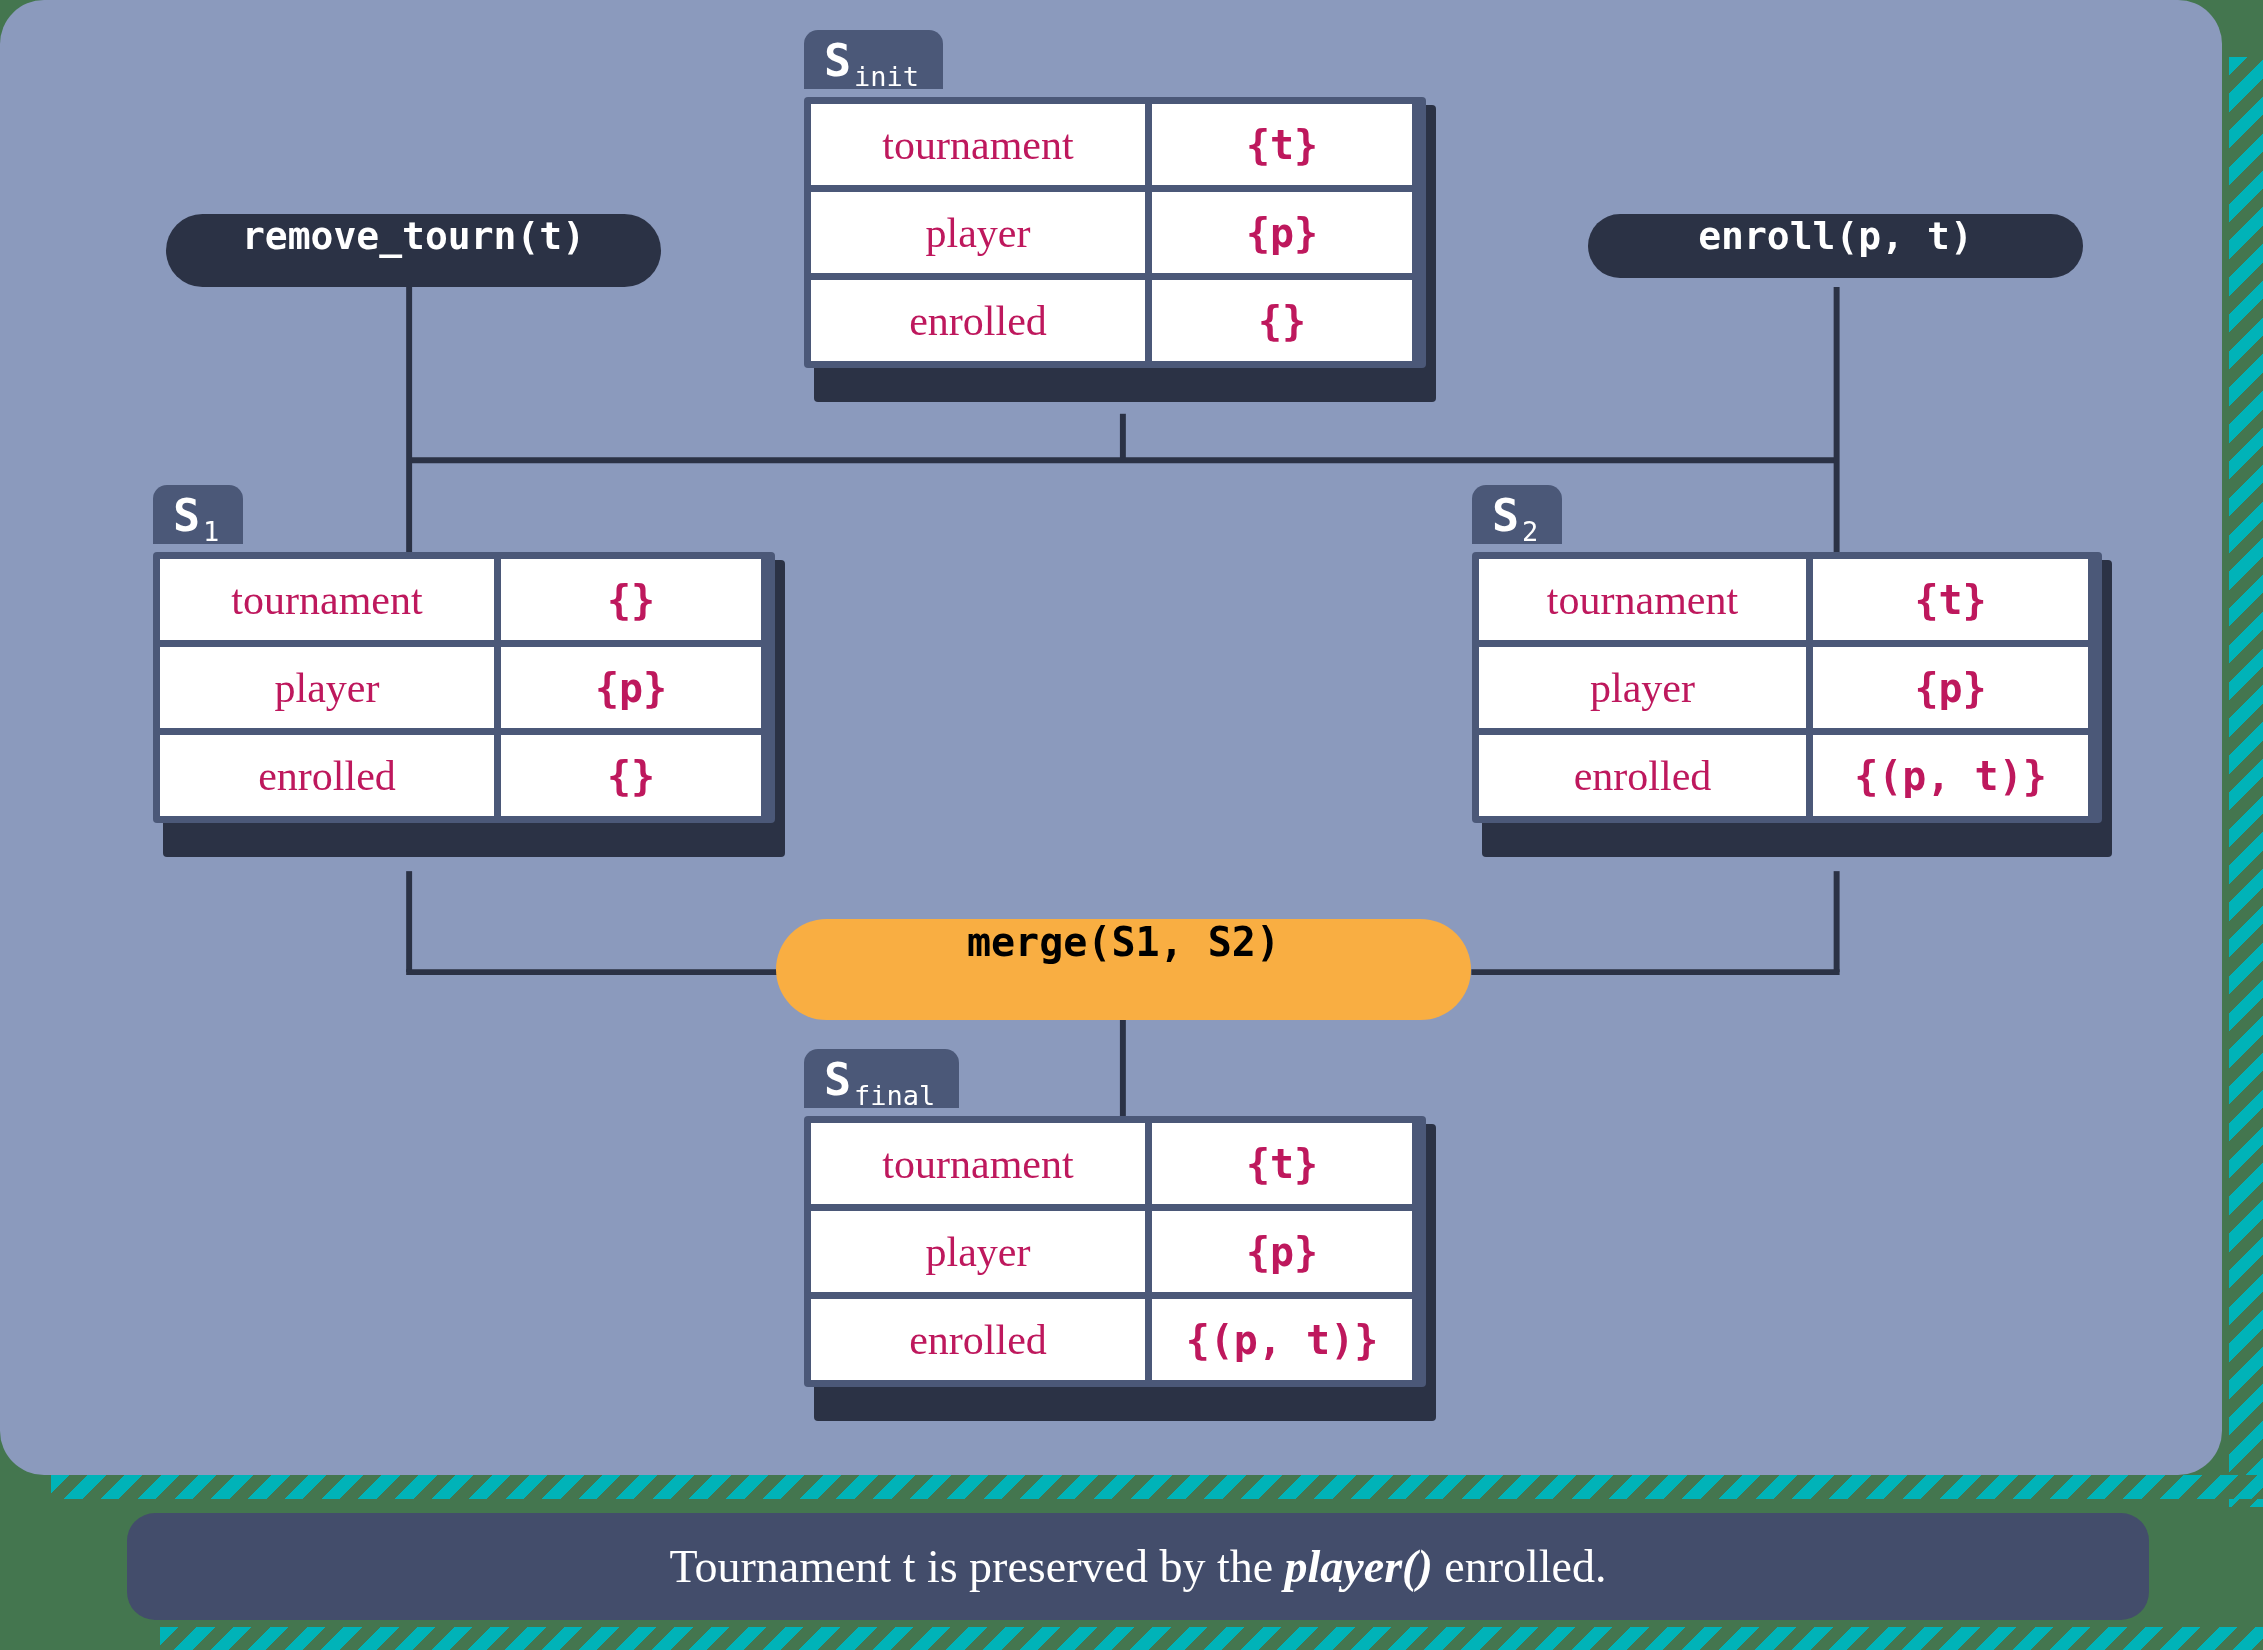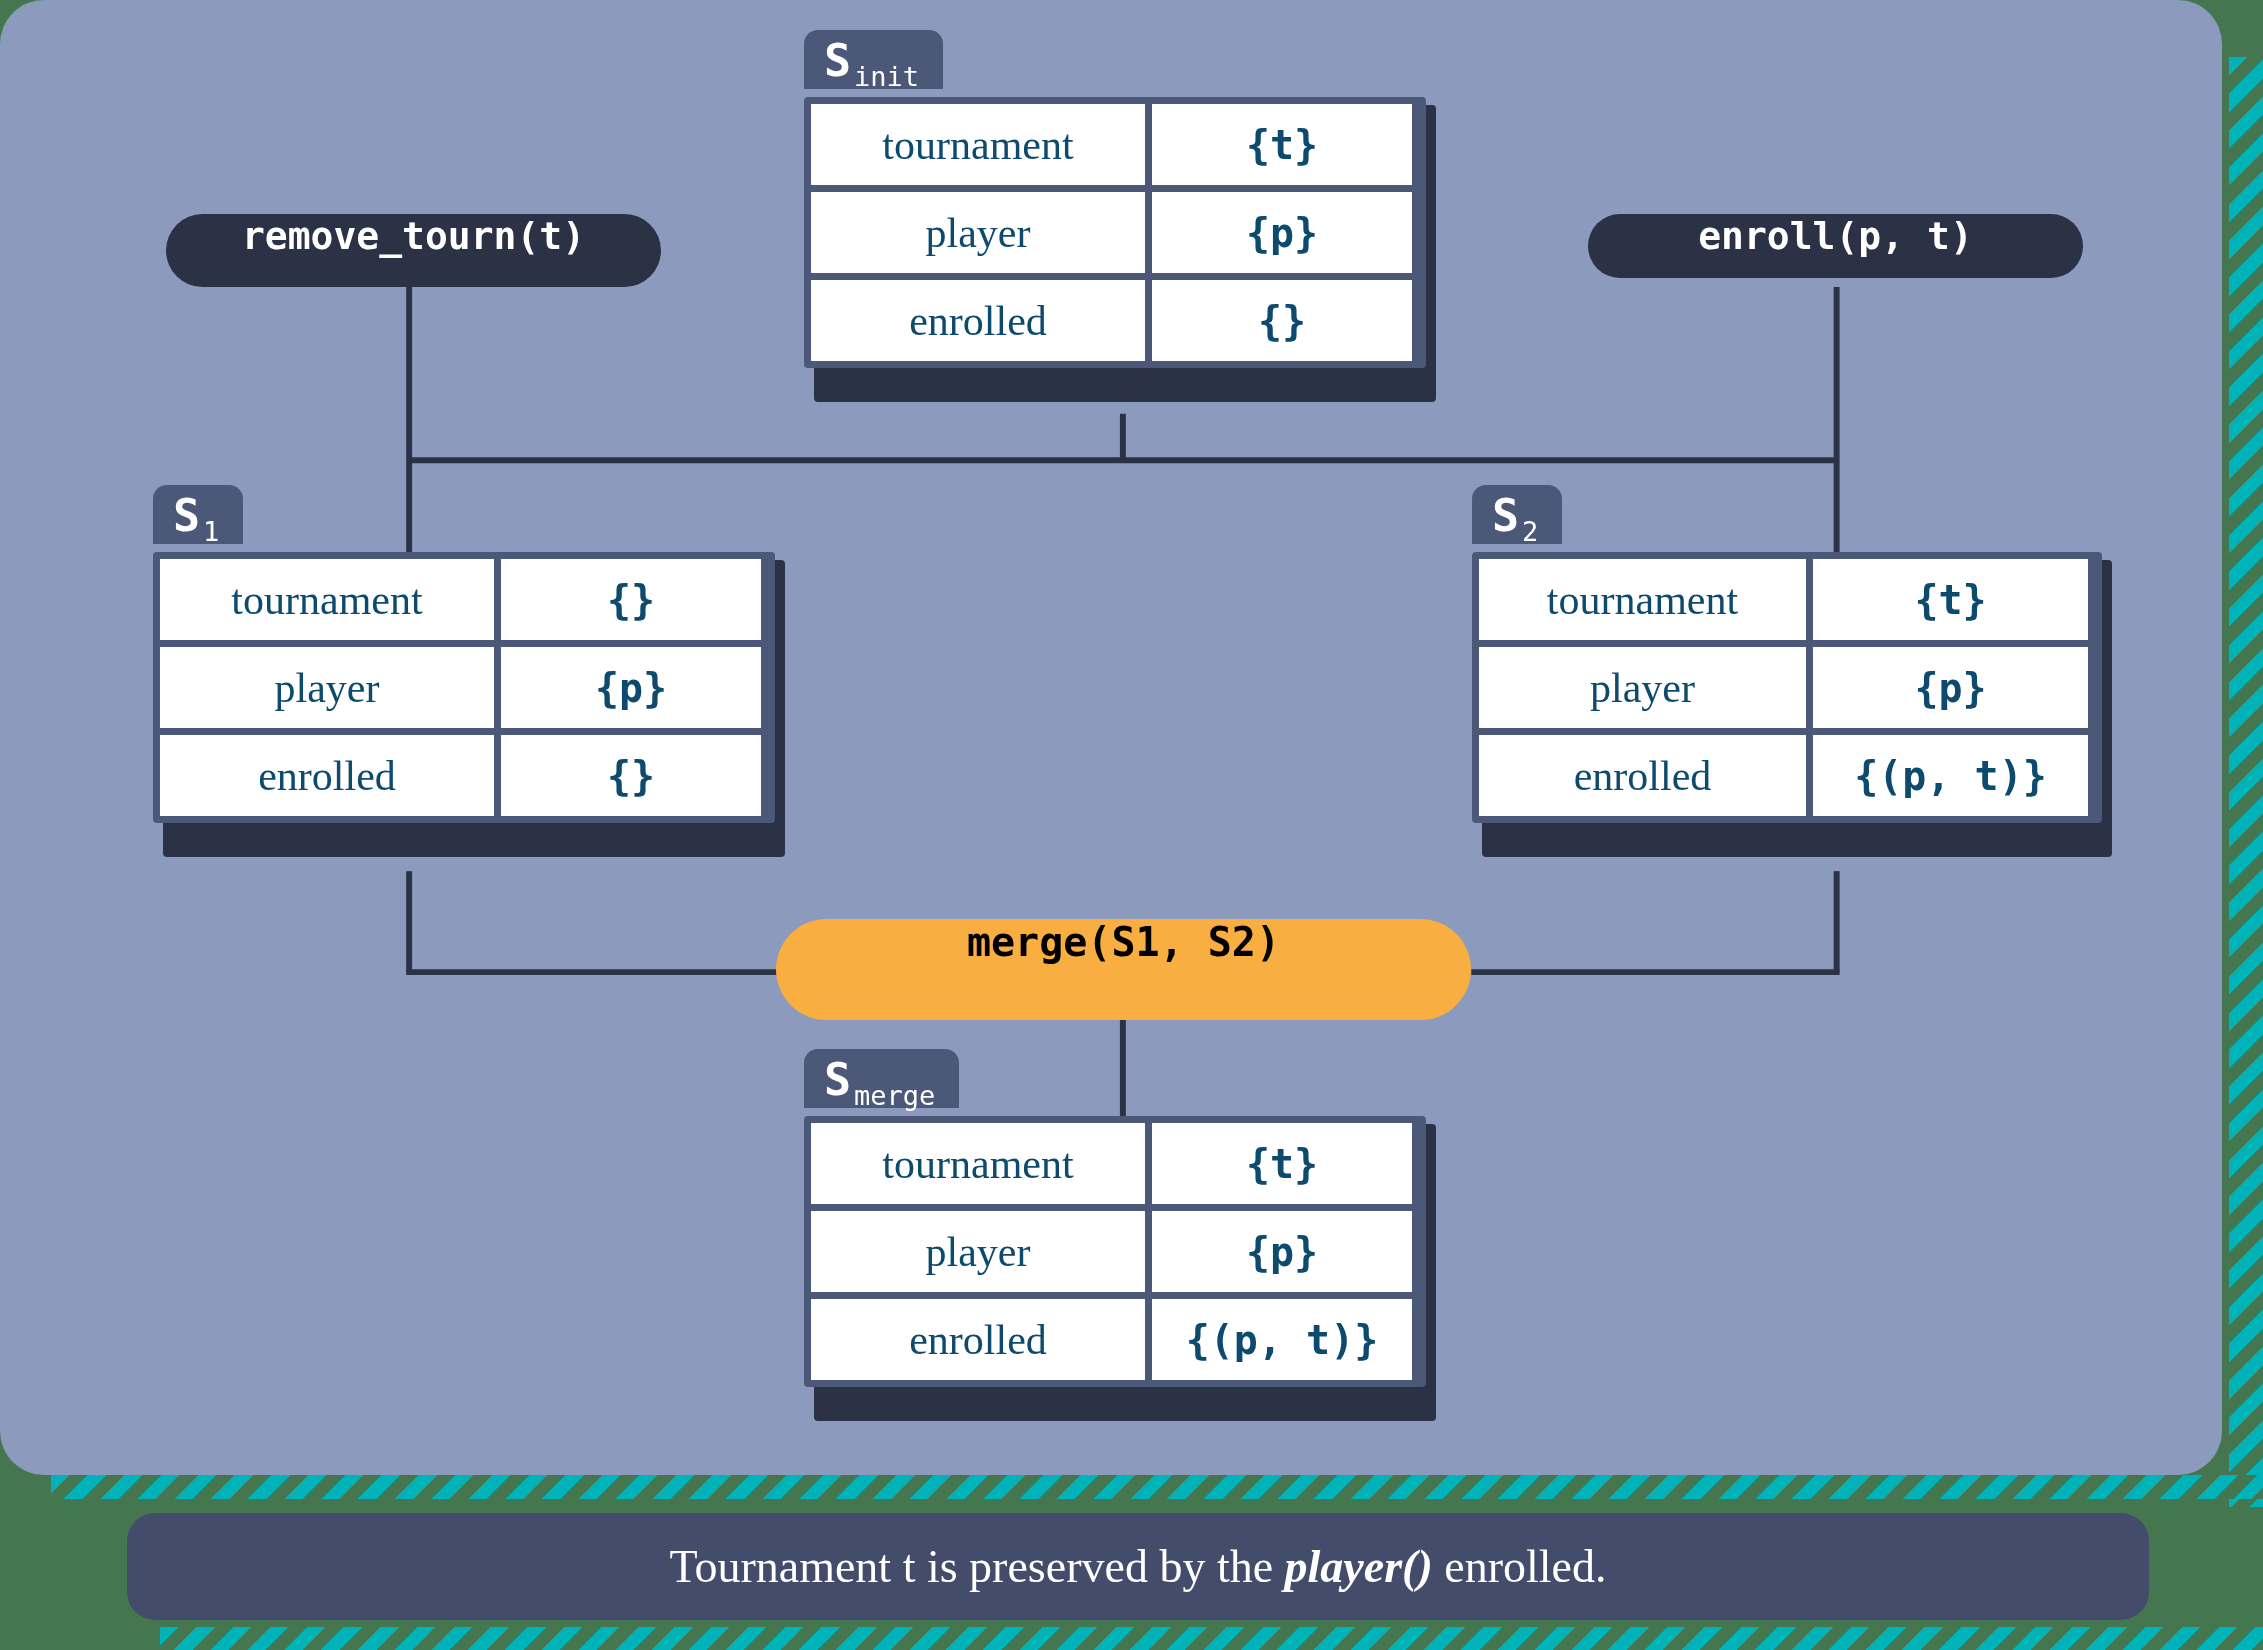--- a/index.html
+++ b/index.html
@@ -123,21 +123,21 @@
   }
   .row {
     display: flex;
     gap: 7px;
   }
   .cell {
     background: #ffffff;
     display: flex;
     align-items: center;
     justify-content: center;
-    color: #0c4a6e;
+    color: #be185d;
   }
   .cell.key {
     font-family: "Liberation Serif", serif;
     font-size: 42px;
   }
   .cell.val {
     font-family: "DejaVu Sans Mono", monospace;
     font-size: 40px;
     font-weight: bold;
   }
@@ -292,21 +292,21 @@
     <div class="row">
       <div class="cell key" style="width:327px; height:81px;">enrolled</div>
       <div class="cell val" style="width:275px; height:81px;">{(p, t)}</div>
     </div>
   </div>
 </div>
 
 <div class="state" style="left:804px; top:1049px;">
   <div class="tab">
     <span>S</span>
-      <span class="sub">merge</span>
+      <span class="sub">final</span>
   </div>
   <div class="table-shadow" style="left:10px; top:75px; width:622px; height:297px;"></div>
   <div class="table" style="left:0px; top:67px; width:622px;">
     <div class="row">
       <div class="cell key" style="width:334px; height:81px;">tournament</div>
       <div class="cell val" style="width:260px; height:81px;">{t}</div>
     </div>
     <div class="row">
       <div class="cell key" style="width:334px; height:81px;">player</div>
       <div class="cell val" style="width:260px; height:81px;">{p}</div>

